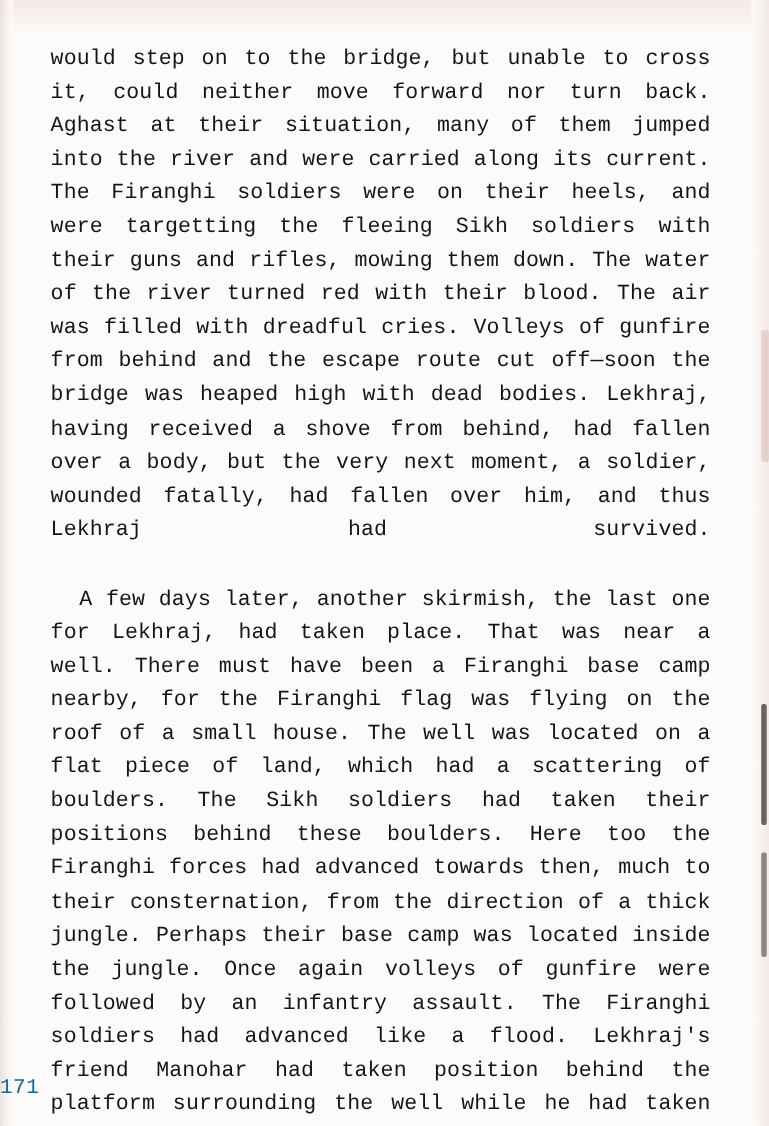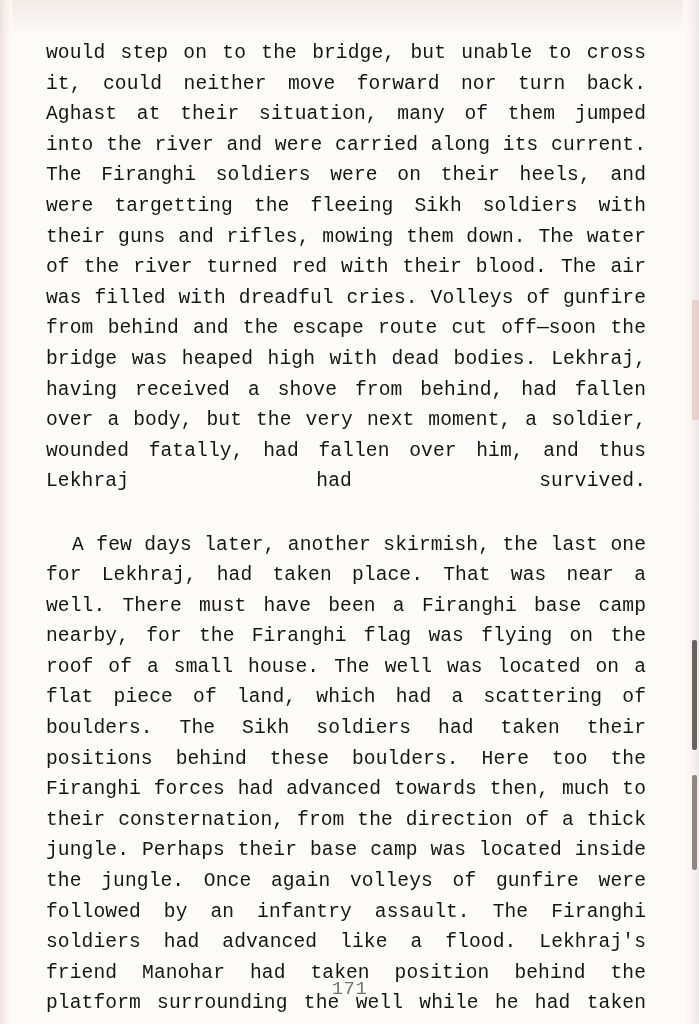--- a/index.html
+++ b/index.html
@@ -95,23 +95,23 @@
     content: "";
     display: inline-block;
     width: 100%;
   }
 
   #page-number {
     position: absolute;
     left: 0;
     top: 978px;
     width: 699px;
-    text-align: center;
+    text-align: left;
     font-size: 19px;
-    color: #737373;
+    color: #0369a1;
     letter-spacing: 0.5px;
   }
 </style>
 </head>
 <body>
 
 <div id="page">
 
   <div class="top-tint"></div>
   <div class="edge-left"></div>

